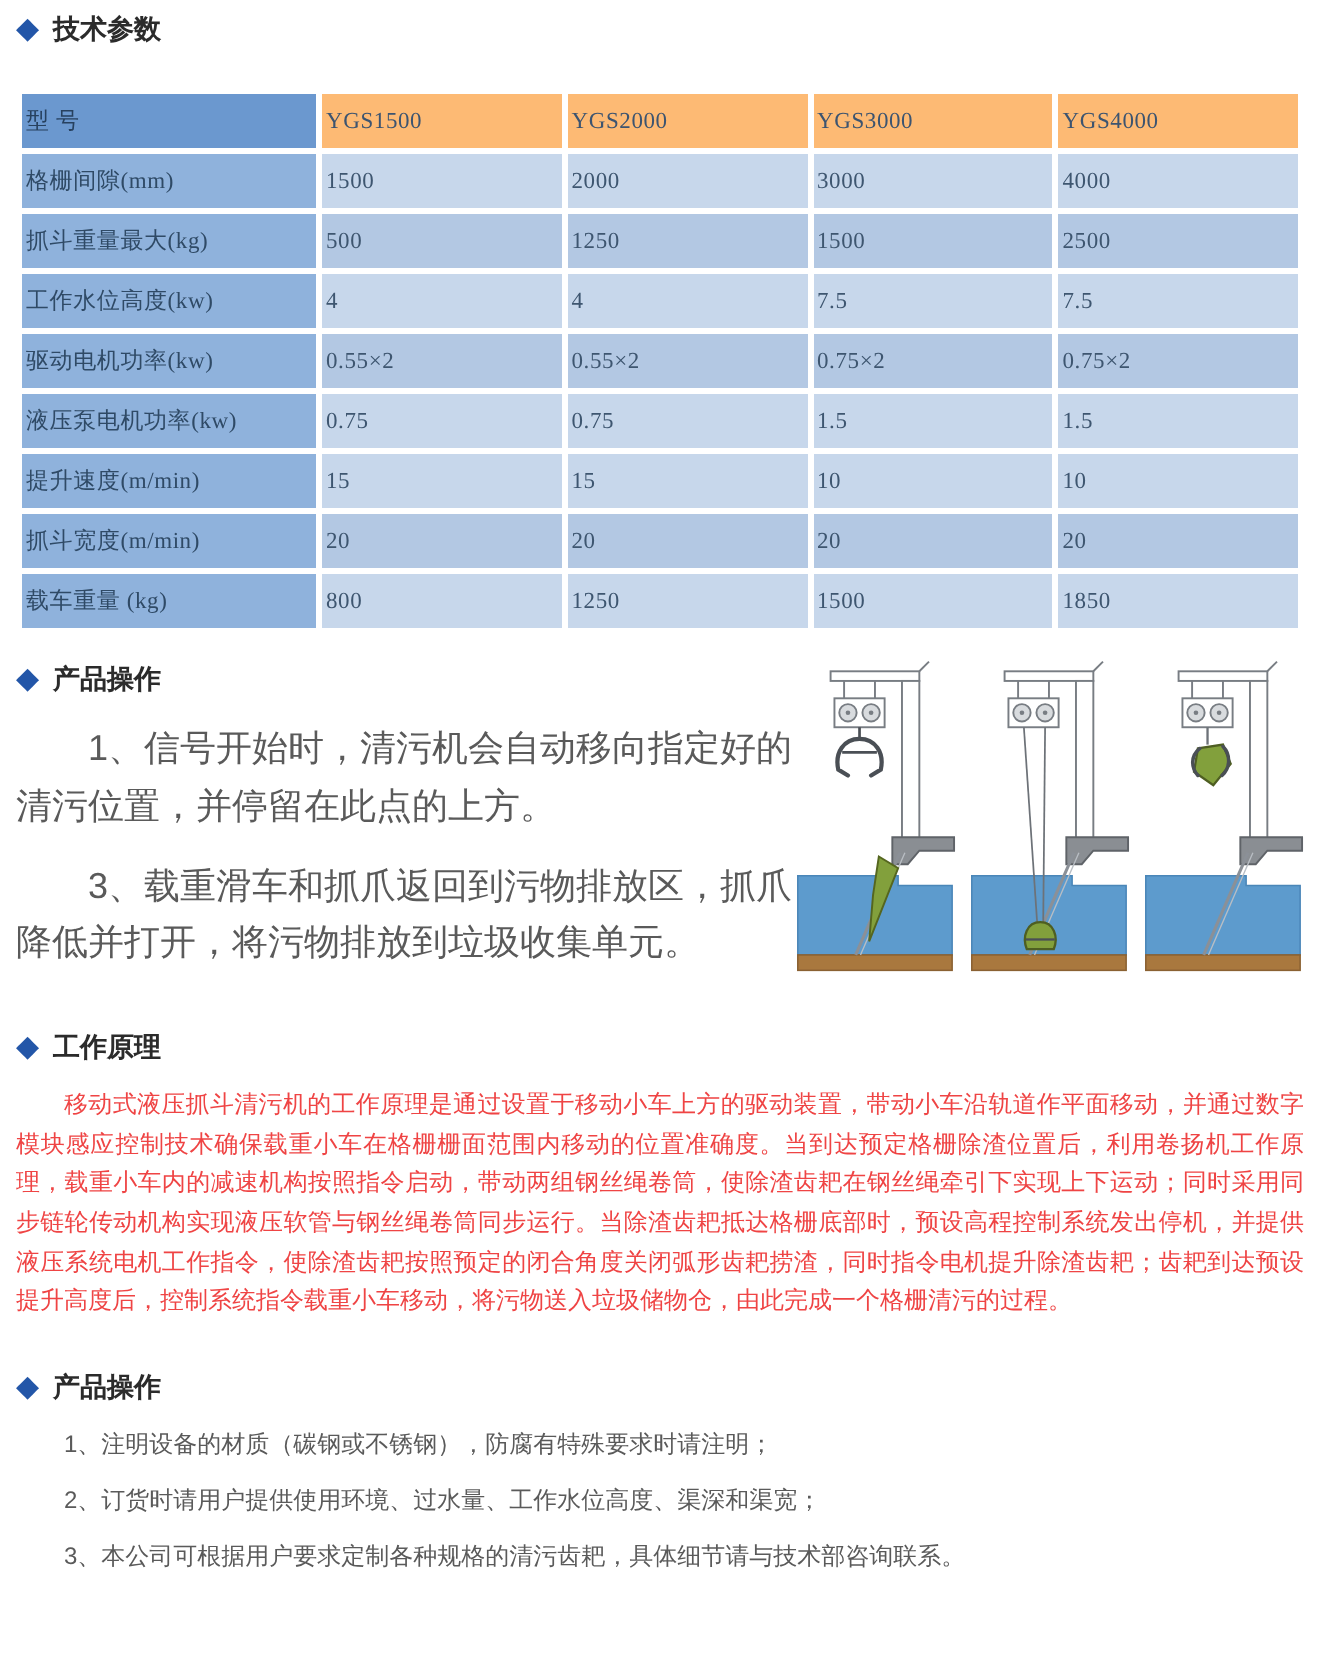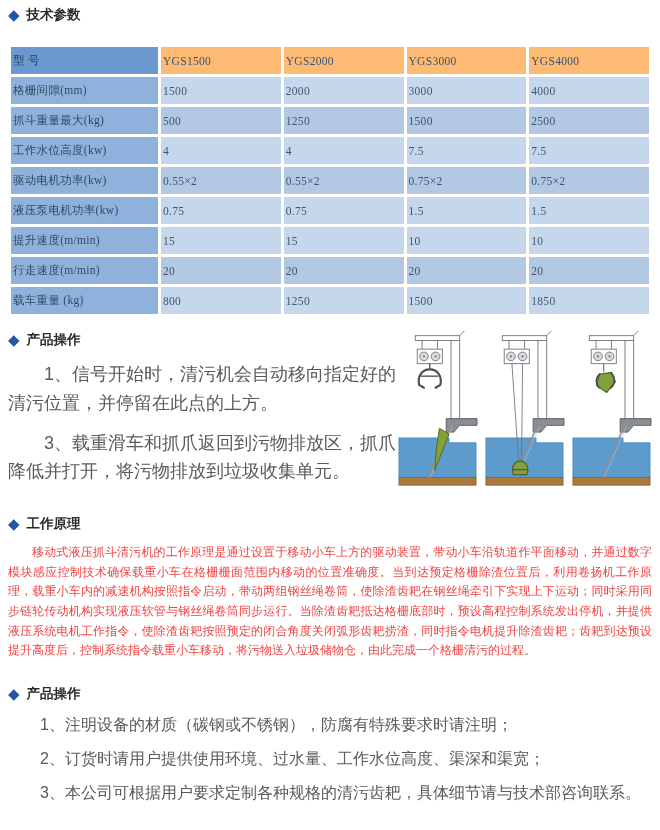--- a/index.html
+++ b/index.html
@@ -20,21 +20,21 @@
   td.val-light{background:#c7d7eb;color:#3e5670;}
 
   
   .section{margin-top:14px;position:relative;}
   .section.operation{min-height:170px;}
   .op-text{width:396px;}
   .step{margin:11px 0 0 0;text-indent:2em;font-size:18px;line-height:1.6;color:#5a5a5a;}
   .op-diagrams{position:absolute;top:-8px;right:0;display:flex;gap:5px;}
   .principle-body{margin:10px 0 0 0;text-indent:2em;font-size:12px;line-height:1.64;color:#ef4444;text-align:justify;}
   .section.ordering{margin-top:24px;}
-  .order-item{margin:10px 0 0 0;text-indent:2em;font-size:16px;line-height:1.5;color:#5a5a5a;}
+  .order-item{margin:10px 0 0 0;text-indent:2em;font-size:12px;line-height:1.5;color:#5a5a5a;}
 </style>
 </head>
 <body>
 
 <div class="page">
 
   <div class="section tech" style="margin-top:0;">
     <h2 class="sec-title">
       <span class="diamond">◆</span>
       <span>技术参数</span>
@@ -91,21 +91,21 @@
             <td class="val-light">1.5</td>
           </tr>
           <tr>
             <td class="label-cell">提升速度(m/min)</td>
             <td class="val-light">15</td>
             <td class="val-light">15</td>
             <td class="val-light">10</td>
             <td class="val-light">10</td>
           </tr>
           <tr>
-            <td class="label-cell">行走速度(m/min)</td>
+            <td class="label-cell">抓斗宽度(m/min)</td>
             <td class="val-dark">20</td>
             <td class="val-dark">20</td>
             <td class="val-dark">20</td>
             <td class="val-dark">20</td>
           </tr>
           <tr>
             <td class="label-cell">载车重量 (kg)</td>
             <td class="val-light">800</td>
             <td class="val-light">1250</td>
             <td class="val-light">1500</td>

